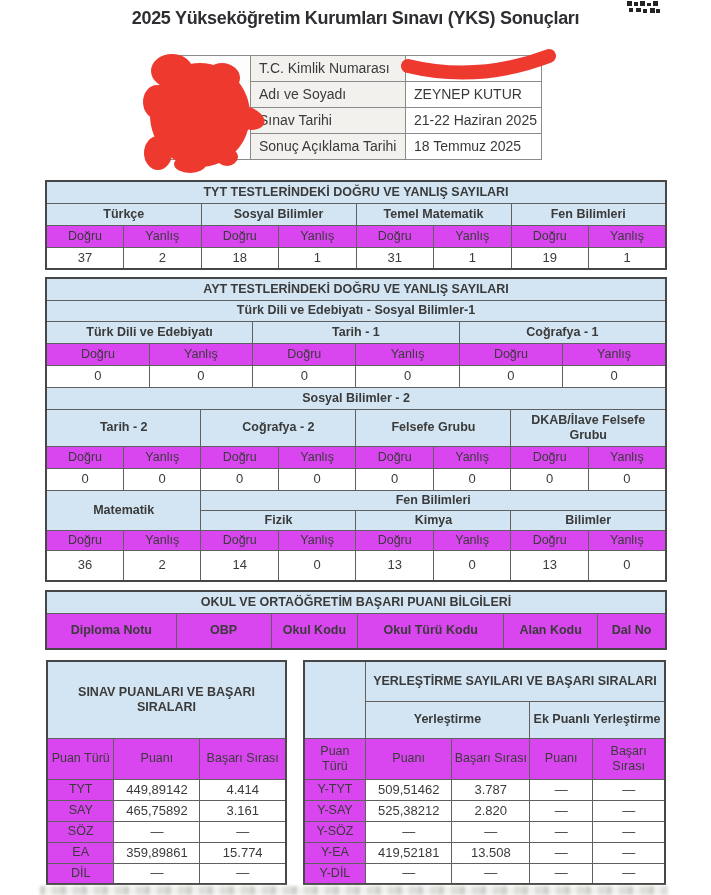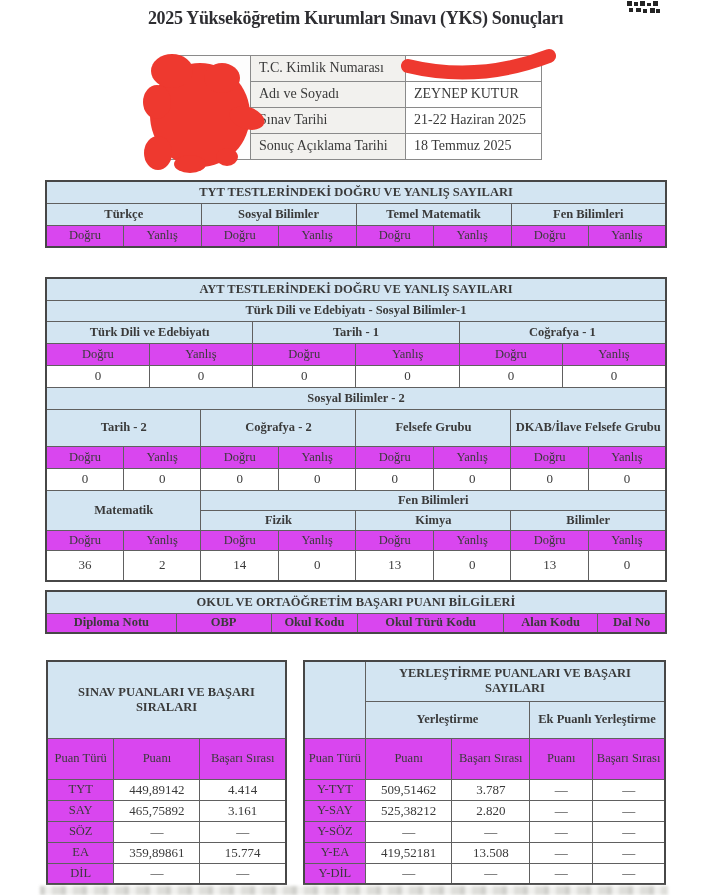--- a/index.html
+++ b/index.html
@@ -1,17 +1,17 @@
 <!DOCTYPE html>
 <html lang="tr"><head>
 <meta charset="utf-8">
 <style>
   html,body{margin:0;padding:0;background:#fff;}
   .page{position:relative;width:711px;height:895px;background:#ffffff;overflow:hidden;
-        font-family:Liberation Serif, serif;color:#3a3a3a;}
+        font-family:Liberation Sans, sans-serif;color:#3a3a3a;}
   .page-title{position:absolute;left:0;top:8px;width:100%;text-align:center;
         font-size:18px;font-weight:bold;color:#2e2e32;letter-spacing:-0.3px;}
   table{border-collapse:collapse;table-layout:fixed;position:absolute;background:#fff;}
   td{border:1px solid #606060;text-align:center;vertical-align:middle;padding:0 2px;
      font-size:12.5px;overflow:hidden;white-space:nowrap;line-height:1.2;}
   .score{border:2px solid #474747;}
   .blue{background:#d3e5f2;font-weight:bold;}
   .gray{background:#d946ef;}
   .wrap{white-space:normal;}
   
@@ -122,20 +122,30 @@
     <tr style="height:22px">
       <td class="gray">Doğru</td>
       <td class="gray">Yanlış</td>
       <td class="gray">Doğru</td>
       <td class="gray">Yanlış</td>
       <td class="gray">Doğru</td>
       <td class="gray">Yanlış</td>
       <td class="gray">Doğru</td>
       <td class="gray">Yanlış</td>
     </tr>
+    <tr style="height:22px">
+      <td class="num">37</td>
+      <td class="num">2</td>
+      <td class="num">18</td>
+      <td class="num">1</td>
+      <td class="num">31</td>
+      <td class="num">1</td>
+      <td class="num">19</td>
+      <td class="num">1</td>
+    </tr>
   </tbody>
     </table>
 
   <table class="score ayt">
     <colgroup>
       <col>
         <col>
         <col>
         <col>
         <col>
@@ -254,21 +264,21 @@
         <col style="width:15.3%">
         <col style="width:14%">
       <col style="width:23.5%">
         <col style="width:15.2%">
         <col style="width:11%">
     </colgroup>
     <tbody>
         <tr style="height:22px">
           <td class="blue" colspan="6">OKUL VE ORTAÖĞRETİM BAŞARI PUANI BİLGİLERİ</td>
         </tr>
-    <tr style="height:20px">
+    <tr style="height:36px">
       <td class="gray" style="font-weight:bold">Diploma Notu</td>
       <td class="gray" style="font-weight:bold">OBP</td>
       <td class="gray" style="font-weight:bold">Okul Kodu</td>
       <td class="gray" style="font-weight:bold">Okul Türü Kodu</td>
       <td class="gray" style="font-weight:bold">Alan Kodu</td>
       <td class="gray" style="font-weight:bold">Dal No</td>
     </tr>
   </tbody>
     </table>
 
@@ -319,21 +329,21 @@
     <colgroup>
       <col style="width:17%">
         <col style="width:24%">
         <col style="width:21.5%">
       <col style="width:17.5%">
         <col style="width:20%">
     </colgroup>
     <tbody>
         <tr style="height:40px">
       <td class="blue" rowspan="2"></td>
-      <td class="blue" colspan="4">YERLEŞTİRME PUANLARI VE BAŞARI SAYILARI</td>
+      <td class="blue" colspan="4">YERLEŞTİRME SAYILARI VE BAŞARI SIRALARI</td>
     </tr>
     <tr style="height:37px">
       <td class="blue" colspan="2">Yerleştirme</td>
       <td class="blue" colspan="2">Ek Puanlı Yerleştirme</td>
     </tr>
     <tr style="height:41px">
       <td class="gray">Puan Türü</td>
       <td class="gray">Puanı</td>
       <td class="gray">Başarı Sırası</td>
       <td class="gray">Puanı</td>

